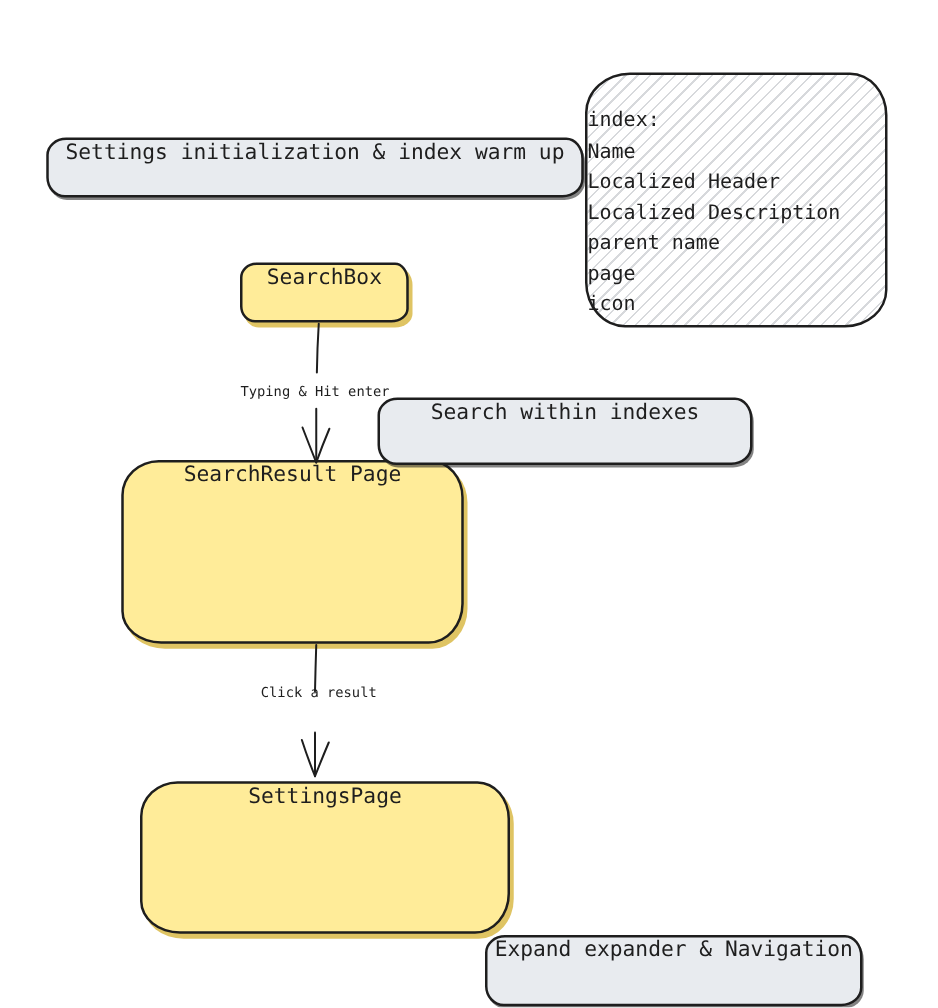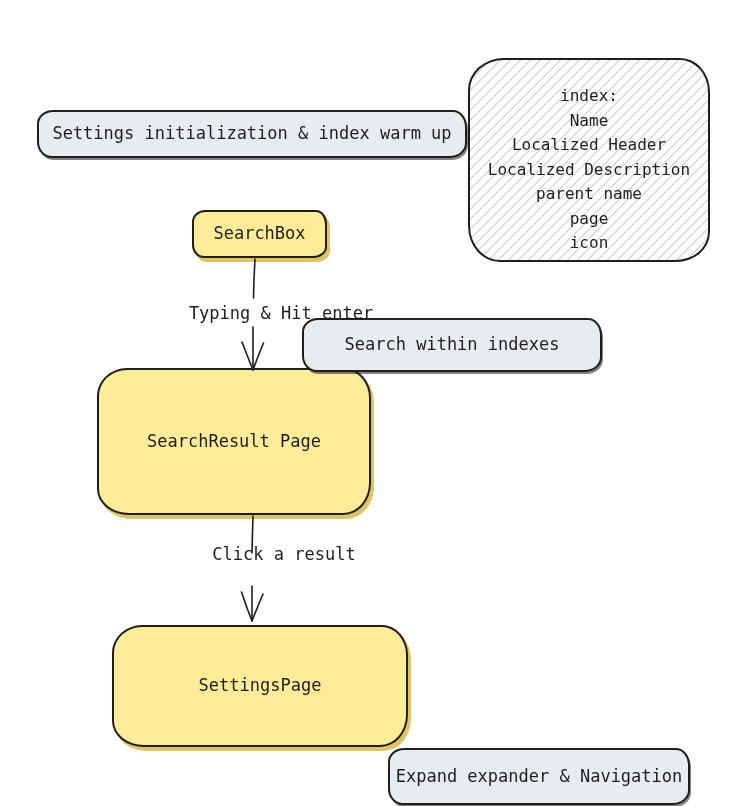--- a/index.html
+++ b/index.html
@@ -4,21 +4,21 @@
 <style>
   html,body{margin:0;padding:0;background:#ffffff;}
   .canvas{
     position:relative;width:750px;height:806px;background:var(--bg,#fff);
     font-family:"DejaVu Sans Mono","Liberation Mono",monospace;
     color:var(--stroke,#1e1e1e);overflow:hidden;
   }
   .node{
     position:absolute;box-sizing:border-box;
     border:2px solid var(--stroke,#1e1e1e);
-    display:flex;align-items:center;justify-content:center;
+    display:flex;align-items:flex-start;justify-content:center;
     text-align:center;font-size:17px;line-height:1.25;
   }
   .node-label{white-space:nowrap;}
   .gray-box{
     background:var(--gray,#e8ebef);
     border-radius:16px 14px 17px 15px / 14px 17px 15px 16px;
     box-shadow:1.5px 2.5px 0 -0.5px rgba(30,30,30,0.55);
     z-index:3;
   }
   .yellow-box{
@@ -32,21 +32,21 @@
     background:
       repeating-linear-gradient(135deg, var(--hatch,#d7d9dc) 0 1.4px, transparent 1.4px 7px),
       #ffffff;
     border-radius:36px 30px 34px 32px / 32px 34px 30px 36px;
     flex-direction:column;justify-content:flex-start;
     padding-top:24px;font-size:16px;z-index:1;
   }
   .note-line{line-height:24.5px;white-space:nowrap;}
   .edge-label{
     position:absolute;transform:translate(-50%,-50%);
-    font-size:17px;white-space:nowrap;z-index:5;background:transparent;margin-left:29px;
+    font-size:11px;white-space:nowrap;z-index:5;background:transparent;
   }
   #settings-warmup{left:37px;top:110px;width:430px;height:48px;}
   #index-note{left:468px;top:58px;width:242px;height:204px;}
   #search-box{left:192px;top:210px;width:135px;height:48px;}
   #search-within{left:302px;top:318px;width:300px;height:54px;}
   #search-result{left:97px;top:368px;width:274px;height:147px;}
   #settings-page{left:112px;top:625px;width:296px;height:122px;}
   #expand-nav{left:388px;top:713px;width:302px;height:57px;margin-top:35px;}
   #label-typing{left:252px;top:313px;}
   #label-click{left:255px;top:554px;}

